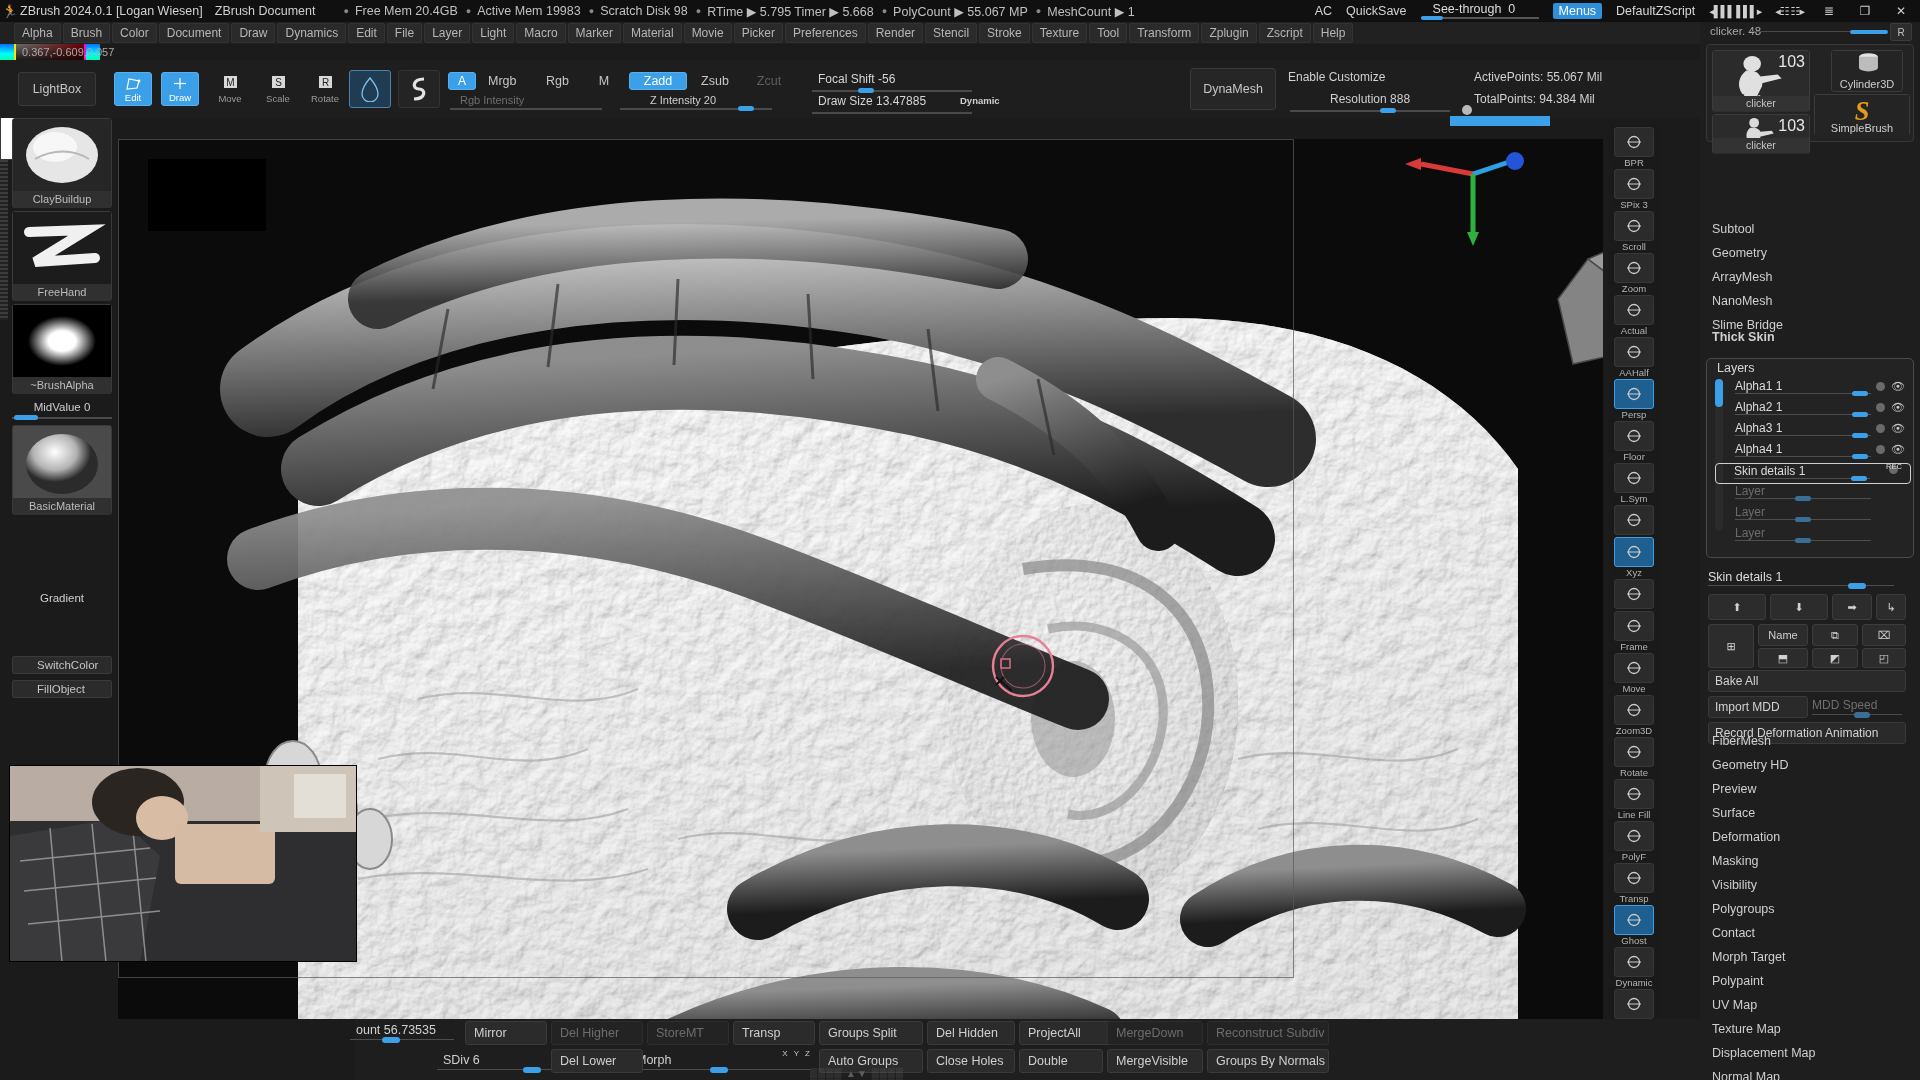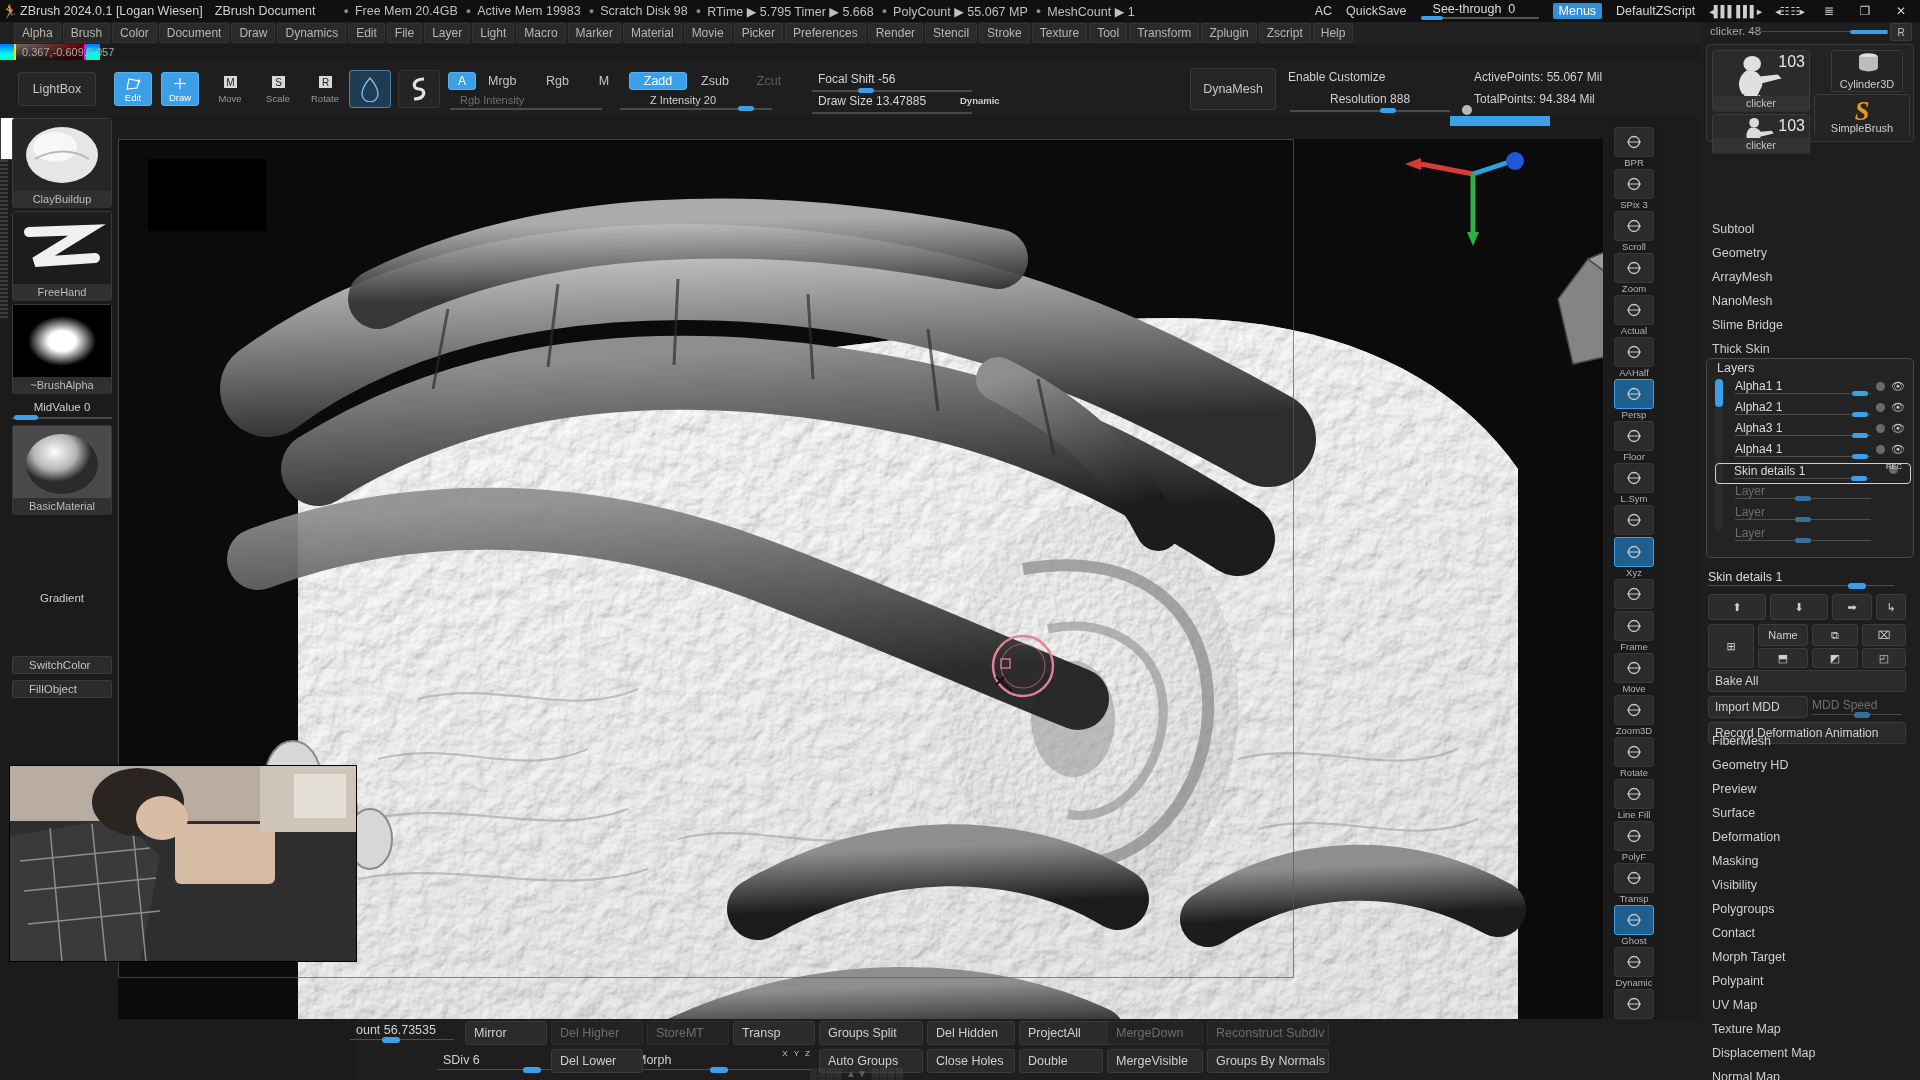--- a/index.html
+++ b/index.html
@@ -47,21 +47,21 @@
   .btn.selbox { background:#2a2a2a; border:1px solid #4b84a8; }
   .lblsmall { position:absolute; font-size:11px; color:#bdbdbd; }
   .lbldim { position:absolute; font-size:11px; color:#6e6e6e; }
   .slider-track { position:absolute; height:2px; background:#4a4a4a; }
   .slider-knob { position:absolute; height:5px; width:16px; background:#3ba0e8; border-radius:3px; }
   .swatch { position:absolute; left:12px; width:100px; background:#262626; border:1px solid #3a3a3a; border-radius:3px; }
   .swatch .thumb { width:100%; height:72px; display:block; }
   .swatch .cap { height:17px; line-height:17px; text-align:center; font-size:11px; color:#bcbcbc; background:#303030; }
   .leftlabel { position:absolute; left:12px; width:100px; text-align:center; font-size:11.5px; color:#cfcfcf; }
   .flatbtn { position:absolute; left:12px; width:100px; height:18px; background:#2b2b2b; border:1px solid #3a3a3a;
-    border-radius:2px; font-size:11.5px; color:#c4c4c4; display:flex; align-items:center; padding-left:16px; }
+    border-radius:2px; font-size:11.5px; color:#c4c4c4; display:flex; align-items:center; padding-left:24px; }
 
   
   .canvas { position:absolute; left:118px; top:139px; width:1485px; height:880px;
     background:#0a0a0a; overflow:hidden; }
   .sculpt { position:absolute; inset:0; }
 
   
   .webcam { position:absolute; left:9px; top:765px; width:348px; height:197px;
     background:#3a3a38; border:1px solid #000; overflow:hidden; }
 
@@ -643,21 +643,21 @@
         <span class="cap2">SimpleBrush</span>
       </div>
     </div>
 
     <div id="rmenu-top">
         <div class="rmenu" style="top: 200px;">Subtool</div>
         <div class="rmenu" style="top: 224px;">Geometry</div>
         <div class="rmenu" style="top: 248px;">ArrayMesh</div>
         <div class="rmenu" style="top: 272px;">NanoMesh</div>
         <div class="rmenu" style="top: 296px;">Slime Bridge</div>
-        <div class="rmenu" style="top: 320px;">Thick Skin</div>
+        <div class="rmenu" style="top: 308px; font-weight: bold;">Thick Skin</div>
       </div>
 
     <div class="layersbox" id="layersbox" style="top:336px;height:200px;">
       <div style="position:absolute;left:10px;top:2px;font-size:12.5px;color:#d8d8d8;">Layers</div>
       <div class="layerscroll" style="top:20px;height:152px;">
         <div class="th"></div>
       </div>
       <div id="layerrows">
           <div class="layerrow" style="top: 20px;">
             <span class="nm">Alpha1 1</span>

